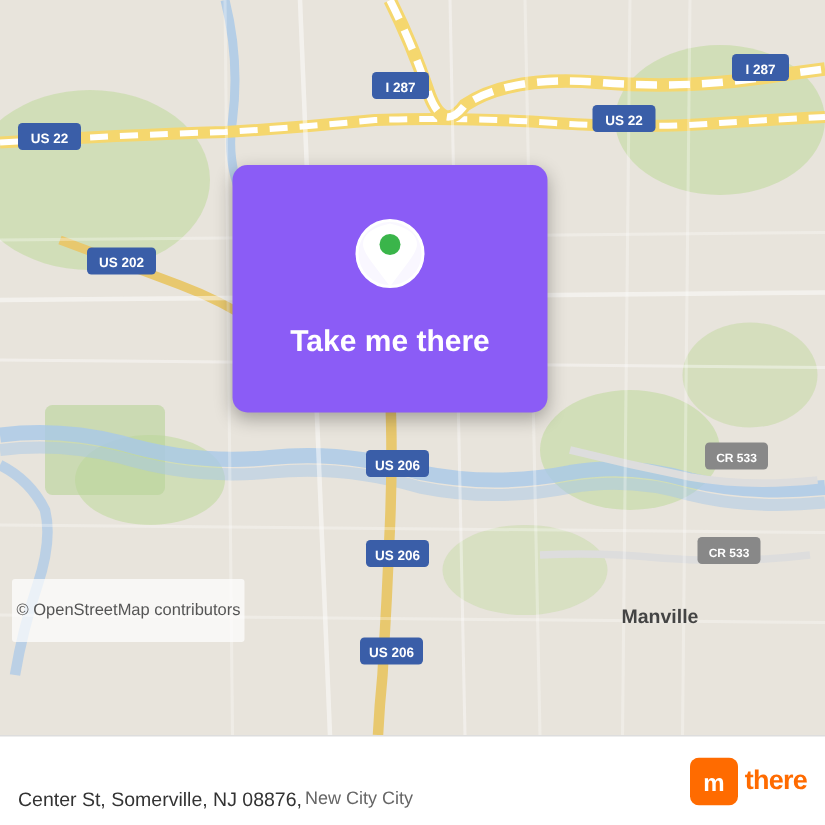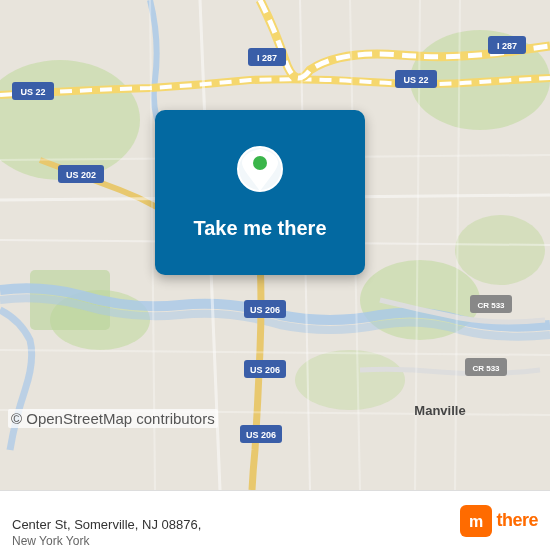--- a/index.html
+++ b/index.html
@@ -36,21 +36,21 @@
       height: 100%;
     }
 
     
     #take-me-there-card {
       position: absolute;
       top: 110px;
       left: 155px;
       width: 210px;
       height: 165px;
-      background-color: #0369a1;
+      background-color: #8b5cf6;
       border-radius: 10px;
       display: flex;
       flex-direction: column;
       align-items: center;
       justify-content: center;
       cursor: pointer;
       box-shadow: 0 4px 12px rgba(0,0,0,0.3);
     }
 
     #location-pin-icon {
@@ -73,21 +73,20 @@
       background-color: #ffffff;
       display: flex;
       align-items: center;
       justify-content: space-between;
       padding: 0 12px;
       border-top: 1px solid #ddd;
     }
 
     #bottom-left {
       display: flex;
-      flex-direction: column;
       gap: 2px;
       margin-top: 24px;
     }
 
     #address-text {
       font-size: 13px;
       color: #333;
       font-weight: 500;
     }
 
@@ -111,24 +110,24 @@
       font-size: 18px;
       font-weight: bold;
       color: #ff6b00;
       letter-spacing: -0.5px;
     }
 
     #openstreetmap-attribution {
       position: absolute;
       bottom: 62px;
       left: 8px;
-      font-size: 15px;
+      font-size: 11px;
       color: #555;
       background: rgba(255,255,255,0.7);
-      padding: 1px 3px;
+      padding: 15px 3px;
       border-radius: 2px;
     }
   </style>
 </head>
 <body>
 
 <div id="map-container">
   <div id="map-bg"></div>
 
   <svg id="map-svg" viewBox="0 0 550 490" xmlns="http://www.w3.org/2000/svg">
@@ -219,21 +218,21 @@
   </div>
 
   <div id="openstreetmap-attribution">
     <span>© OpenStreetMap contributors</span>
   </div>
 </div>
 
 <div id="bottom-bar">
   <div id="bottom-left">
     <span id="address-text">Center St, Somerville, NJ 08876,</span>
-    <span id="city-text">New York York</span>
+    <span id="city-text">New City City</span>
   </div>
   <div id="moovit-logo">
     <svg id="moovit-icon" viewBox="0 0 32 32" xmlns="http://www.w3.org/2000/svg">
       <rect width="32" height="32" rx="6" fill="#ff6b00"></rect>
       <text x="16" y="22" text-anchor="middle" fill="white" font-size="16" font-weight="bold">m</text>
     </svg>
     <span id="moovit-text">there</span>
   </div>
 </div>
 

